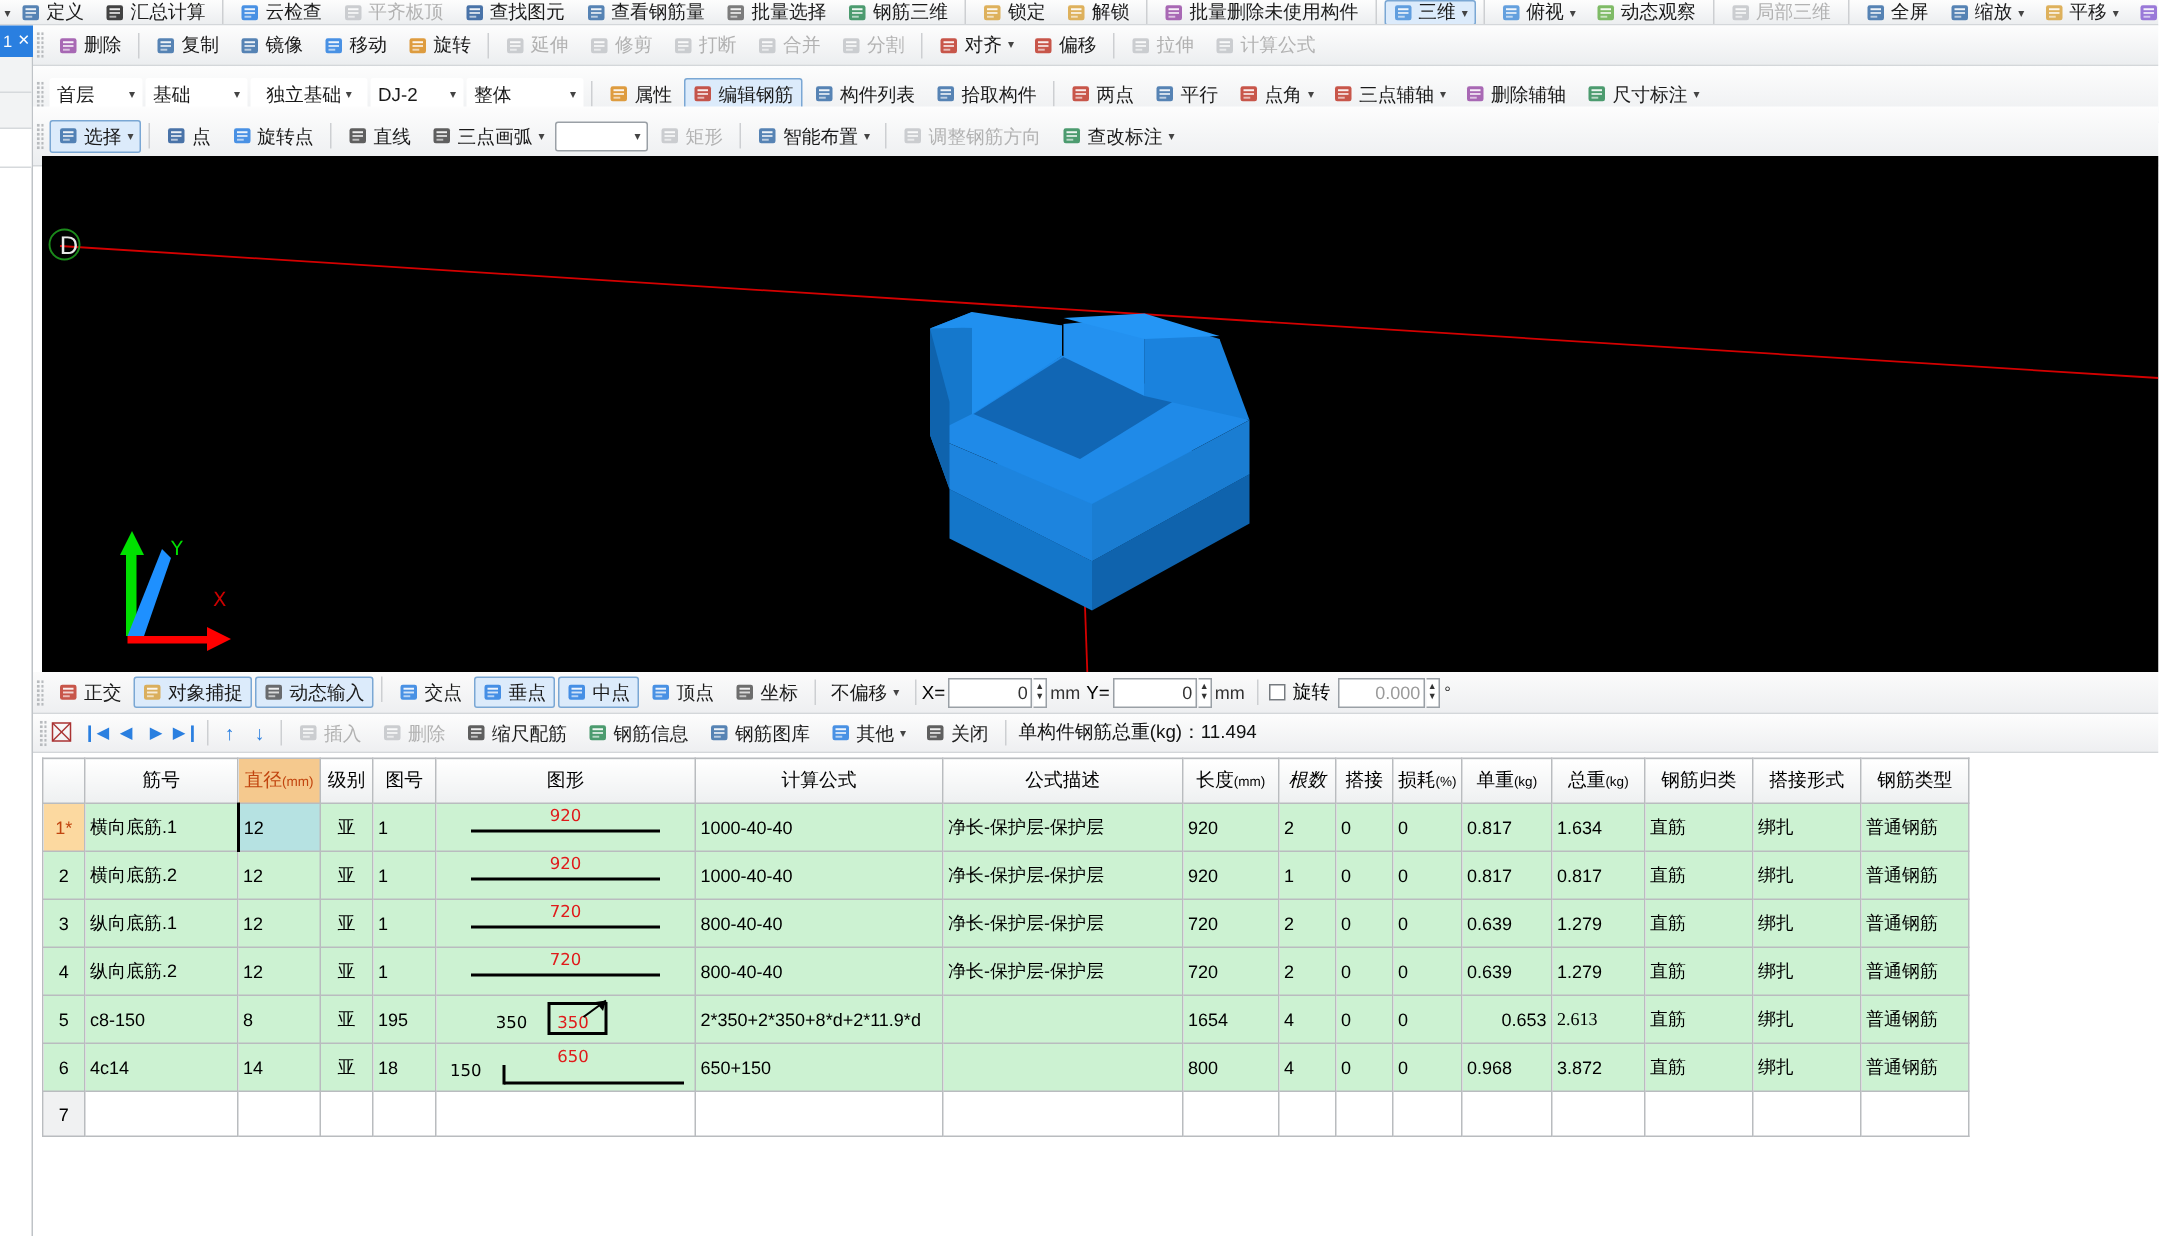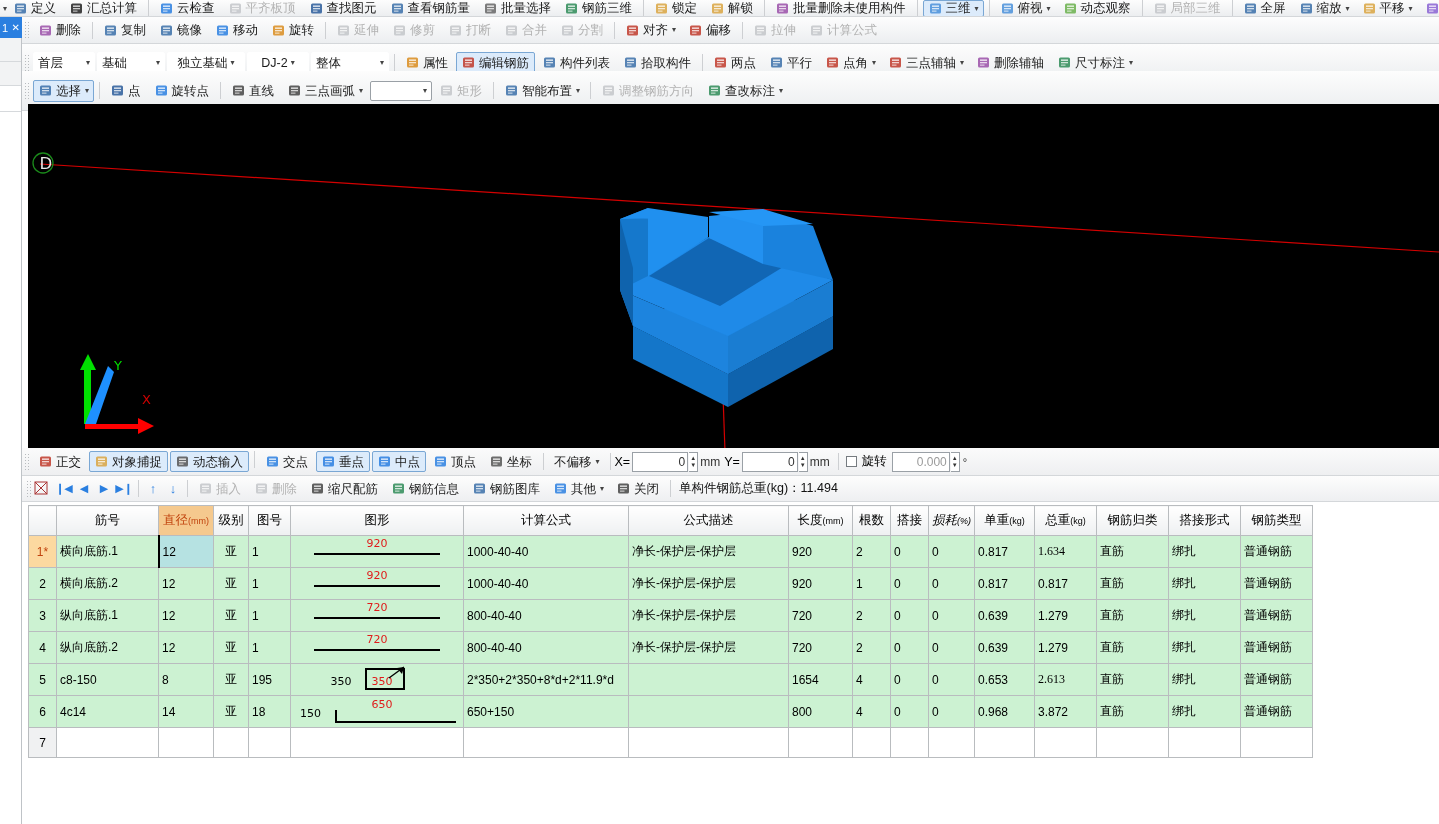--- a/index.html
+++ b/index.html
@@ -460,21 +460,21 @@
           <span class="arw">▾</span>
         </span>
         <span class="tbitem" style="width: 68px; justify-content: space-between; background: rgb(255, 255, 255); border: 1px solid rgb(255, 255, 255);">
           <span>基础</span>
           <span class="arw">▾</span>
         </span>
         <span class="tbitem" style="width: 78px; justify-content: center; background: rgb(255, 255, 255); border: 1px solid rgb(255, 255, 255);">
           <span>独立基础</span>
           <span class="arw">▾</span>
         </span>
-        <span class="tbitem" style="width: 62px; justify-content: center; background: rgb(255, 255, 255); border: 1px solid rgb(255, 255, 255);">
+        <span class="tbitem" style="width: 62px; justify-content: space-between; background: rgb(255, 255, 255); border: 1px solid rgb(255, 255, 255);">
           <span>DJ-2</span>
           <span class="arw">▾</span>
         </span>
         <span class="tbitem" style="width: 78px; justify-content: space-between; background: rgb(255, 255, 255); border: 1px solid rgb(255, 255, 255);">
           <span>整体</span>
           <span class="arw">▾</span>
         </span>
       </div>
     <span class="sep"></span>
     <div id="row2items" style="display:flex;align-items:center;">
@@ -949,23 +949,23 @@
           <tr id="grid-head">
             <th class="rowhdr" style="width: 28px;"></th>
             <th style="width: 102px; font-family: Liberation Mono, monospace;"><span>筋号</span></th>
             <th class="hl" style="width: 55px;"><span>直径</span><span class="sub">(mm)</span></th>
             <th style="width: 35px;"><span>级别</span></th>
             <th style="width: 42px;"><span>图号</span></th>
             <th style="width: 168px;"><span>图形</span></th>
             <th style="width: 165px;"><span>计算公式</span></th>
             <th style="width: 160px;"><span>公式描述</span></th>
             <th style="width: 64px;"><span>长度</span><span class="sub">(mm)</span></th>
-            <th style="width: 38px;"><span>根数</span></th>
+            <th style="width: 38px; font-style: italic;"><span>根数</span></th>
             <th style="width: 38px;"><span>搭接</span></th>
-            <th style="width: 46px; font-style: italic;"><span>损耗</span><span class="sub">(%)</span></th>
+            <th style="width: 46px;"><span>损耗</span><span class="sub">(%)</span></th>
             <th style="width: 60px;"><span>单重</span><span class="sub">(kg)</span></th>
             <th style="width: 62px;"><span>总重</span><span class="sub">(kg)</span></th>
             <th style="width: 72px;"><span>钢筋归类</span></th>
             <th style="width: 72px;"><span>搭接形式</span></th>
             <th style="width: 72px;"><span>钢筋类型</span></th>
           </tr>
         </thead>
       <tbody id="grid-body">
           <tr class="filled">
             <td class="rn cur" style="width: 28px;"><span>1*</span></td>
@@ -977,21 +977,21 @@
                 <text x="83" y="11" fill="#e01b1b" font-size="11" font-family="DejaVu Sans, sans-serif" text-anchor="middle">920</text>
                 <line x1="20" y1="18" x2="146" y2="18" stroke="#000" stroke-width="2"></line>
               </svg></td>
             <td style="width: 165px;"><span>1000-40-40</span></td>
             <td style="width: 160px;"><span>净长-保护层-保护层</span></td>
             <td style="width: 64px;"><span>920</span></td>
             <td style="width: 38px;"><span>2</span></td>
             <td style="width: 38px;"><span>0</span></td>
             <td style="width: 46px;"><span>0</span></td>
             <td style="width: 60px;"><span>0.817</span></td>
-            <td style="width: 62px; font-family: Liberation Serif, serif;"><span>1.634</span></td>
+            <td style="width: 62px;"><span>1.634</span></td>
             <td style="width: 72px;"><span>直筋</span></td>
             <td style="width: 72px;"><span>绑扎</span></td>
             <td style="width: 72px;"><span>普通钢筋</span></td>
           </tr>
           <tr class="filled">
             <td class="rn" style="width: 28px;"><span>2</span></td>
             <td style="width: 102px;"><span>横向底筋.2</span></td>
             <td style="width: 55px;"><span>12</span></td>
             <td style="width: 35px; text-align: center;"><span>亚</span></td>
             <td style="width: 42px; text-align: left;"><span>1</span></td>
@@ -1067,21 +1067,21 @@
                 <text x="88" y="21" fill="#e01b1b" font-size="11" font-family="DejaVu Sans, sans-serif" text-anchor="middle">350</text>
                 <line x1="95" y1="14" x2="110" y2="3" stroke="#000" stroke-width="1.4"></line>
                 <polygon points="110,3 103,4 108,10" fill="#000"></polygon>
               </svg></td>
             <td style="width: 165px;"><span>2*350+2*350+8*d+2*11.9*d</span></td>
             <td style="width: 160px;"><span></span></td>
             <td style="width: 64px;"><span>1654</span></td>
             <td style="width: 38px;"><span>4</span></td>
             <td style="width: 38px;"><span>0</span></td>
             <td style="width: 46px;"><span>0</span></td>
-            <td style="width: 60px;"><span>0.653</span></td>
+            <td style="width: 60px; text-align: right;"><span>0.653</span></td>
             <td style="width: 62px; font-family: Liberation Serif, serif;"><span>2.613</span></td>
             <td style="width: 72px;"><span>直筋</span></td>
             <td style="width: 72px;"><span>绑扎</span></td>
             <td style="width: 72px;"><span>普通钢筋</span></td>
           </tr>
           <tr class="filled">
             <td class="rn" style="width: 28px;"><span>6</span></td>
             <td style="width: 102px;"><span>4c14</span></td>
             <td style="width: 55px;"><span>14</span></td>
             <td style="width: 35px; text-align: center;"><span>亚</span></td>

